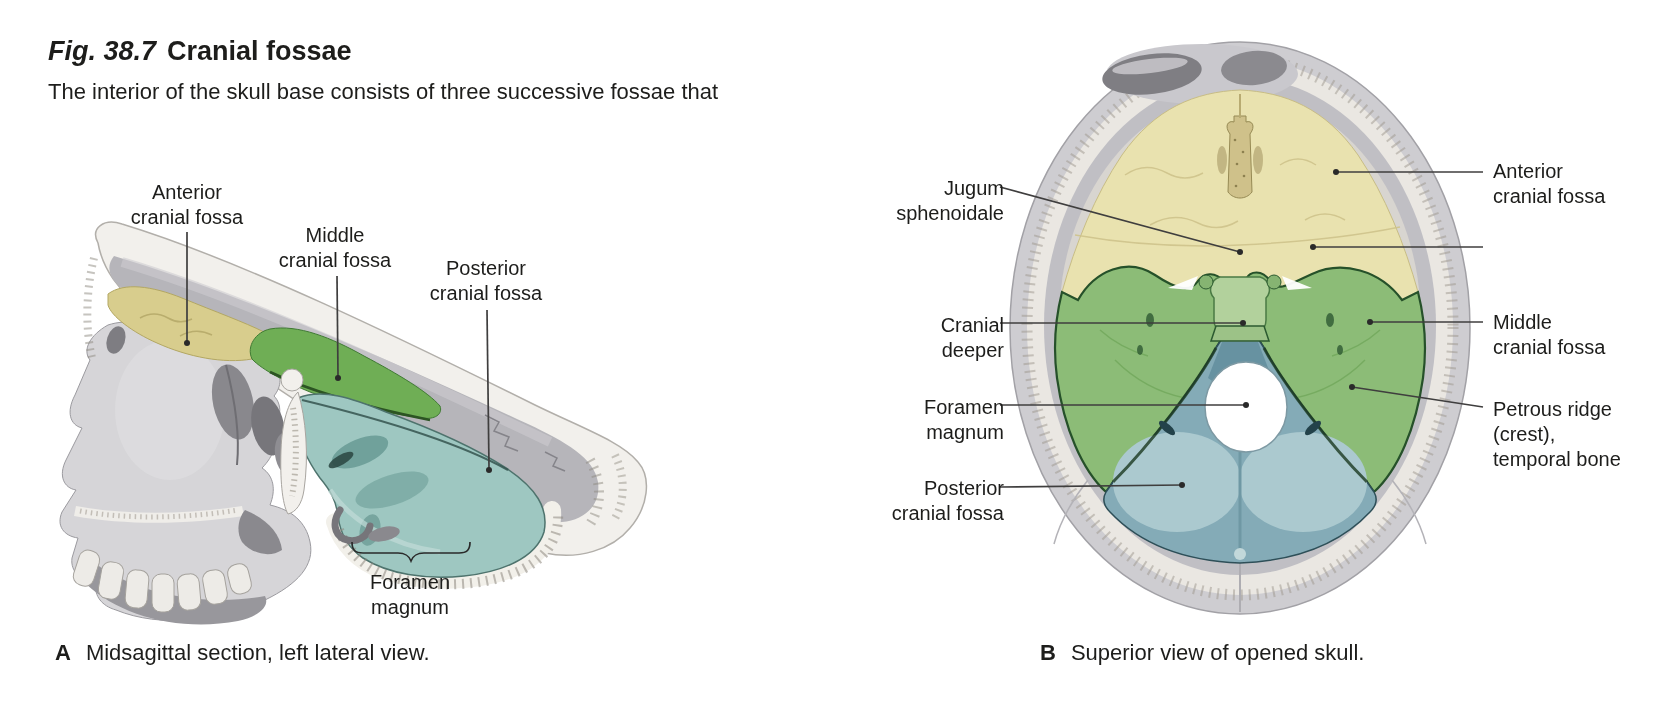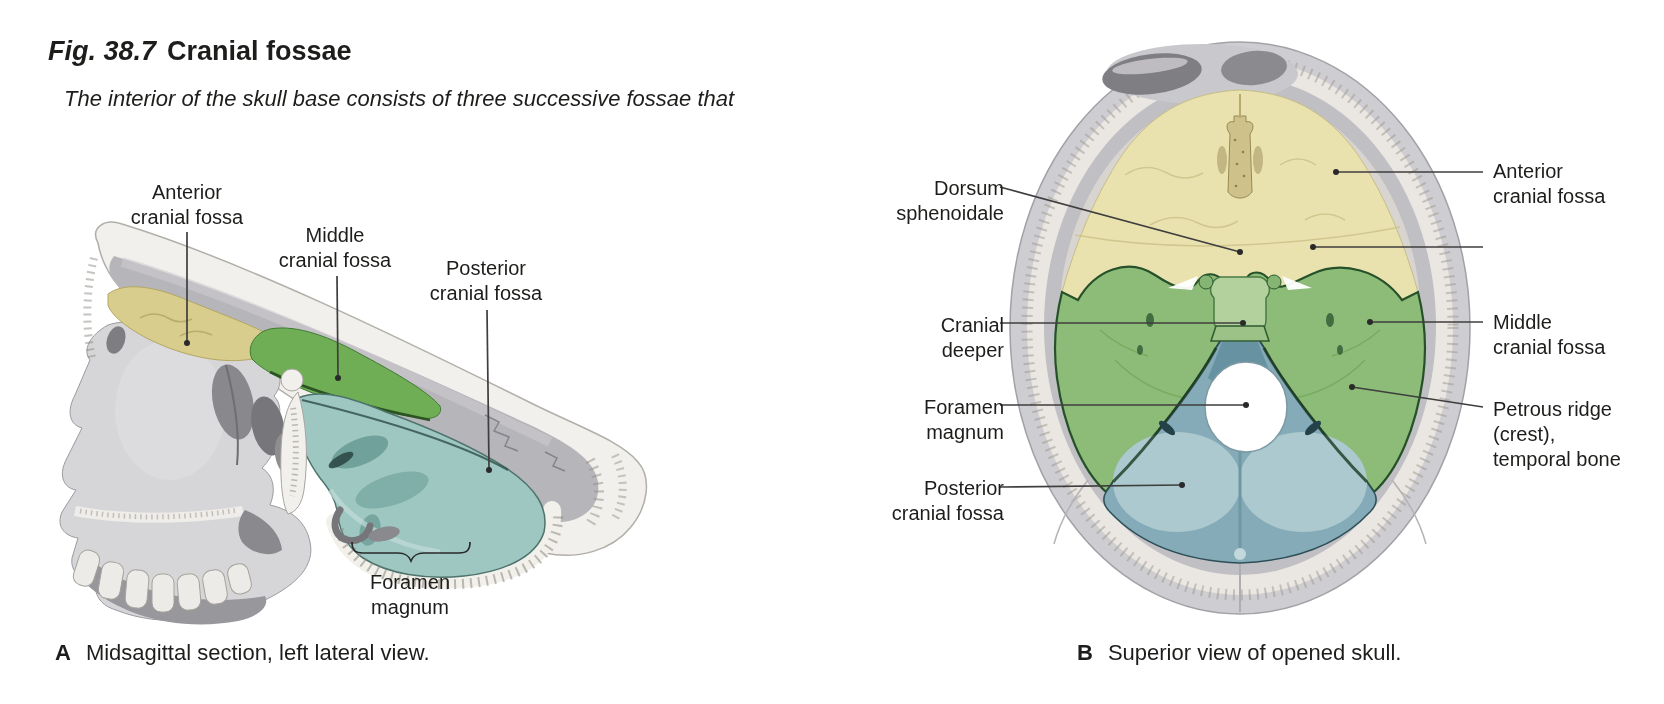--- a/index.html
+++ b/index.html
@@ -3,21 +3,21 @@
 <meta charset="utf-8">
 <style>
   html,body{margin:0;padding:0;background:#ffffff;}
   .page{
     position:relative;width:1664px;height:704px;background:#ffffff;overflow:hidden;
     font-family:"Liberation Sans", sans-serif;color:#1d1d1b;padding-left:14px;
   }
   .hdr{position:absolute;left:48px;top:34px;}
   .hdr h1{margin:0 0 9px 0;font-size:27px;line-height:34px;font-weight:bold;}
   .fig-label{font-style:italic;margin-right:11px;}
-  .desc{margin:16px;font-size:22px;line-height:30px;font-style:italic;}
+  .desc{margin:0;font-size:22px;line-height:30px;}
   .desc span{display:block;white-space:nowrap;}
   .art{position:absolute;}
   .art-a{left:30px;top:160px;}
   .art-b{left:850px;top:30px;}
   .lbl{position:absolute;font-size:20px;line-height:25px;white-space:nowrap;}
   .lbl span{display:block;}
   .lbl.center{transform:translateX(-50%);text-align:center;}
   .lbl.right{text-align:right;}
   .lbl.left{text-align:left;}
   .cap{position:absolute;font-size:22px;white-space:nowrap;}
@@ -218,21 +218,21 @@
       <circle cx="396" cy="375" r="3"></circle>
       <circle cx="332" cy="455" r="3"></circle>
       <circle cx="486" cy="142" r="3"></circle>
       <circle cx="463" cy="217" r="3"></circle>
       <circle cx="520" cy="292" r="3"></circle>
       <circle cx="502" cy="357" r="3"></circle>
     </g>
   </svg>
 
   <div class="lbl right" style="right:674px;top:176px;">
-    <span>Dorsum</span>
+    <span>Jugum</span>
     <span>sphenoidale</span>
   </div>
   <div class="lbl right" style="right:674px;top:313px;">
     <span>Cranial</span>
     <span>deeper</span>
   </div>
   <div class="lbl right" style="right:674px;top:395px;">
     <span>Foramen</span>
     <span>magnum</span>
   </div>
@@ -248,17 +248,17 @@
   <div class="lbl left" style="left:1493px;top:310px;">
     <span>Middle</span>
     <span>cranial fossa</span>
   </div>
   <div class="lbl left" style="left:1493px;top:397px;">
     <span>Petrous ridge</span>
     <span>(crest),</span>
     <span>temporal bone</span>
   </div>
 
-  <div class="cap" style="left:1077px;top:640px;">
+  <div class="cap" style="left:1040px;top:640px;">
     <span class="cap-letter">B</span><span>Superior view of opened skull.</span>
   </div>
 
 </div>
 
 </body></html>

